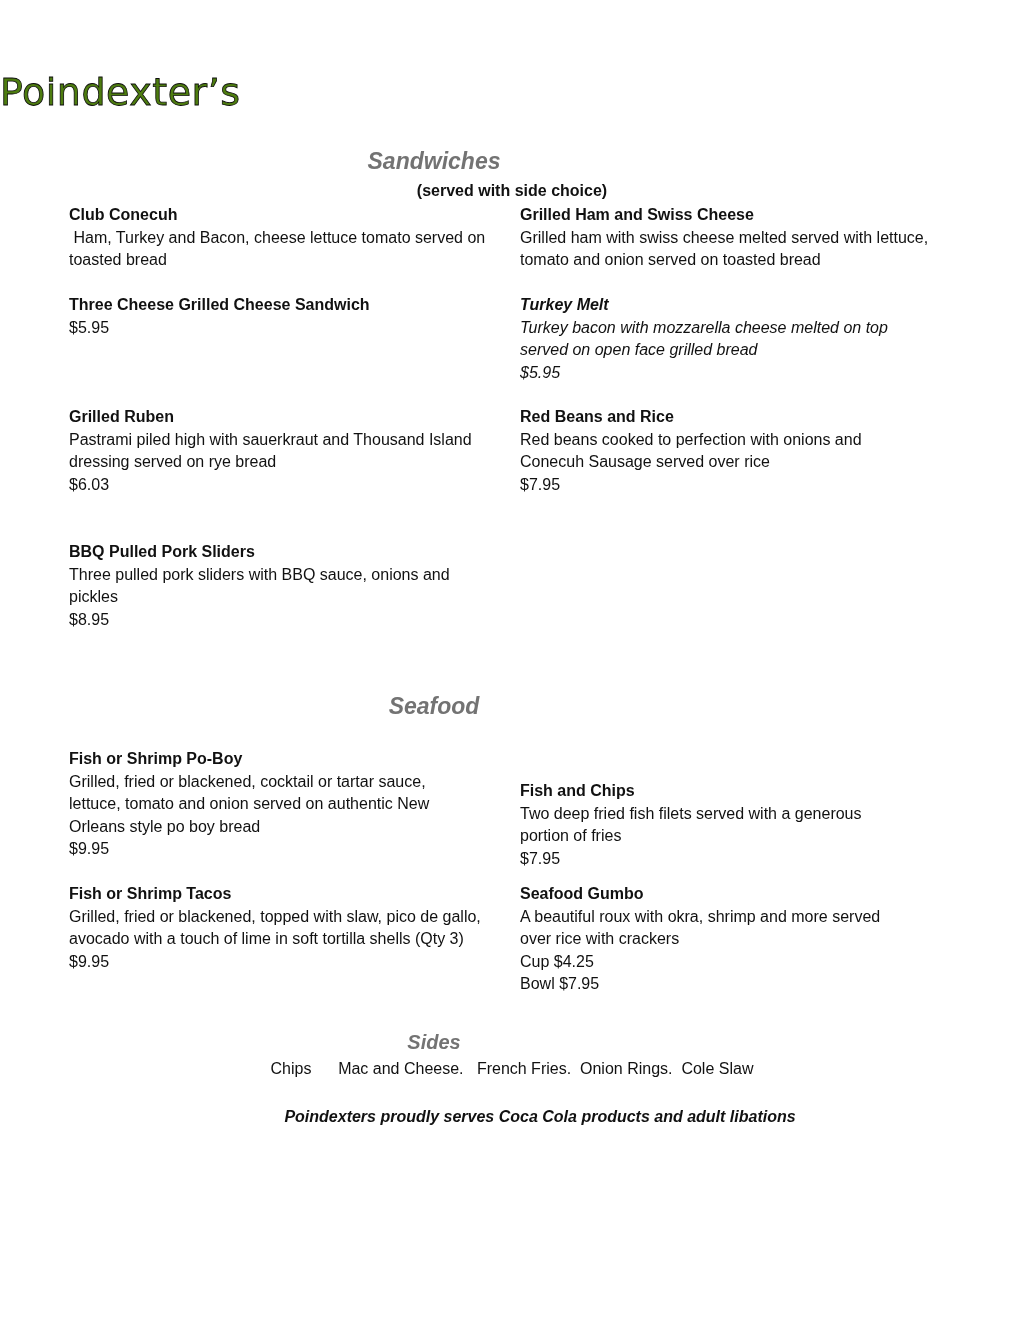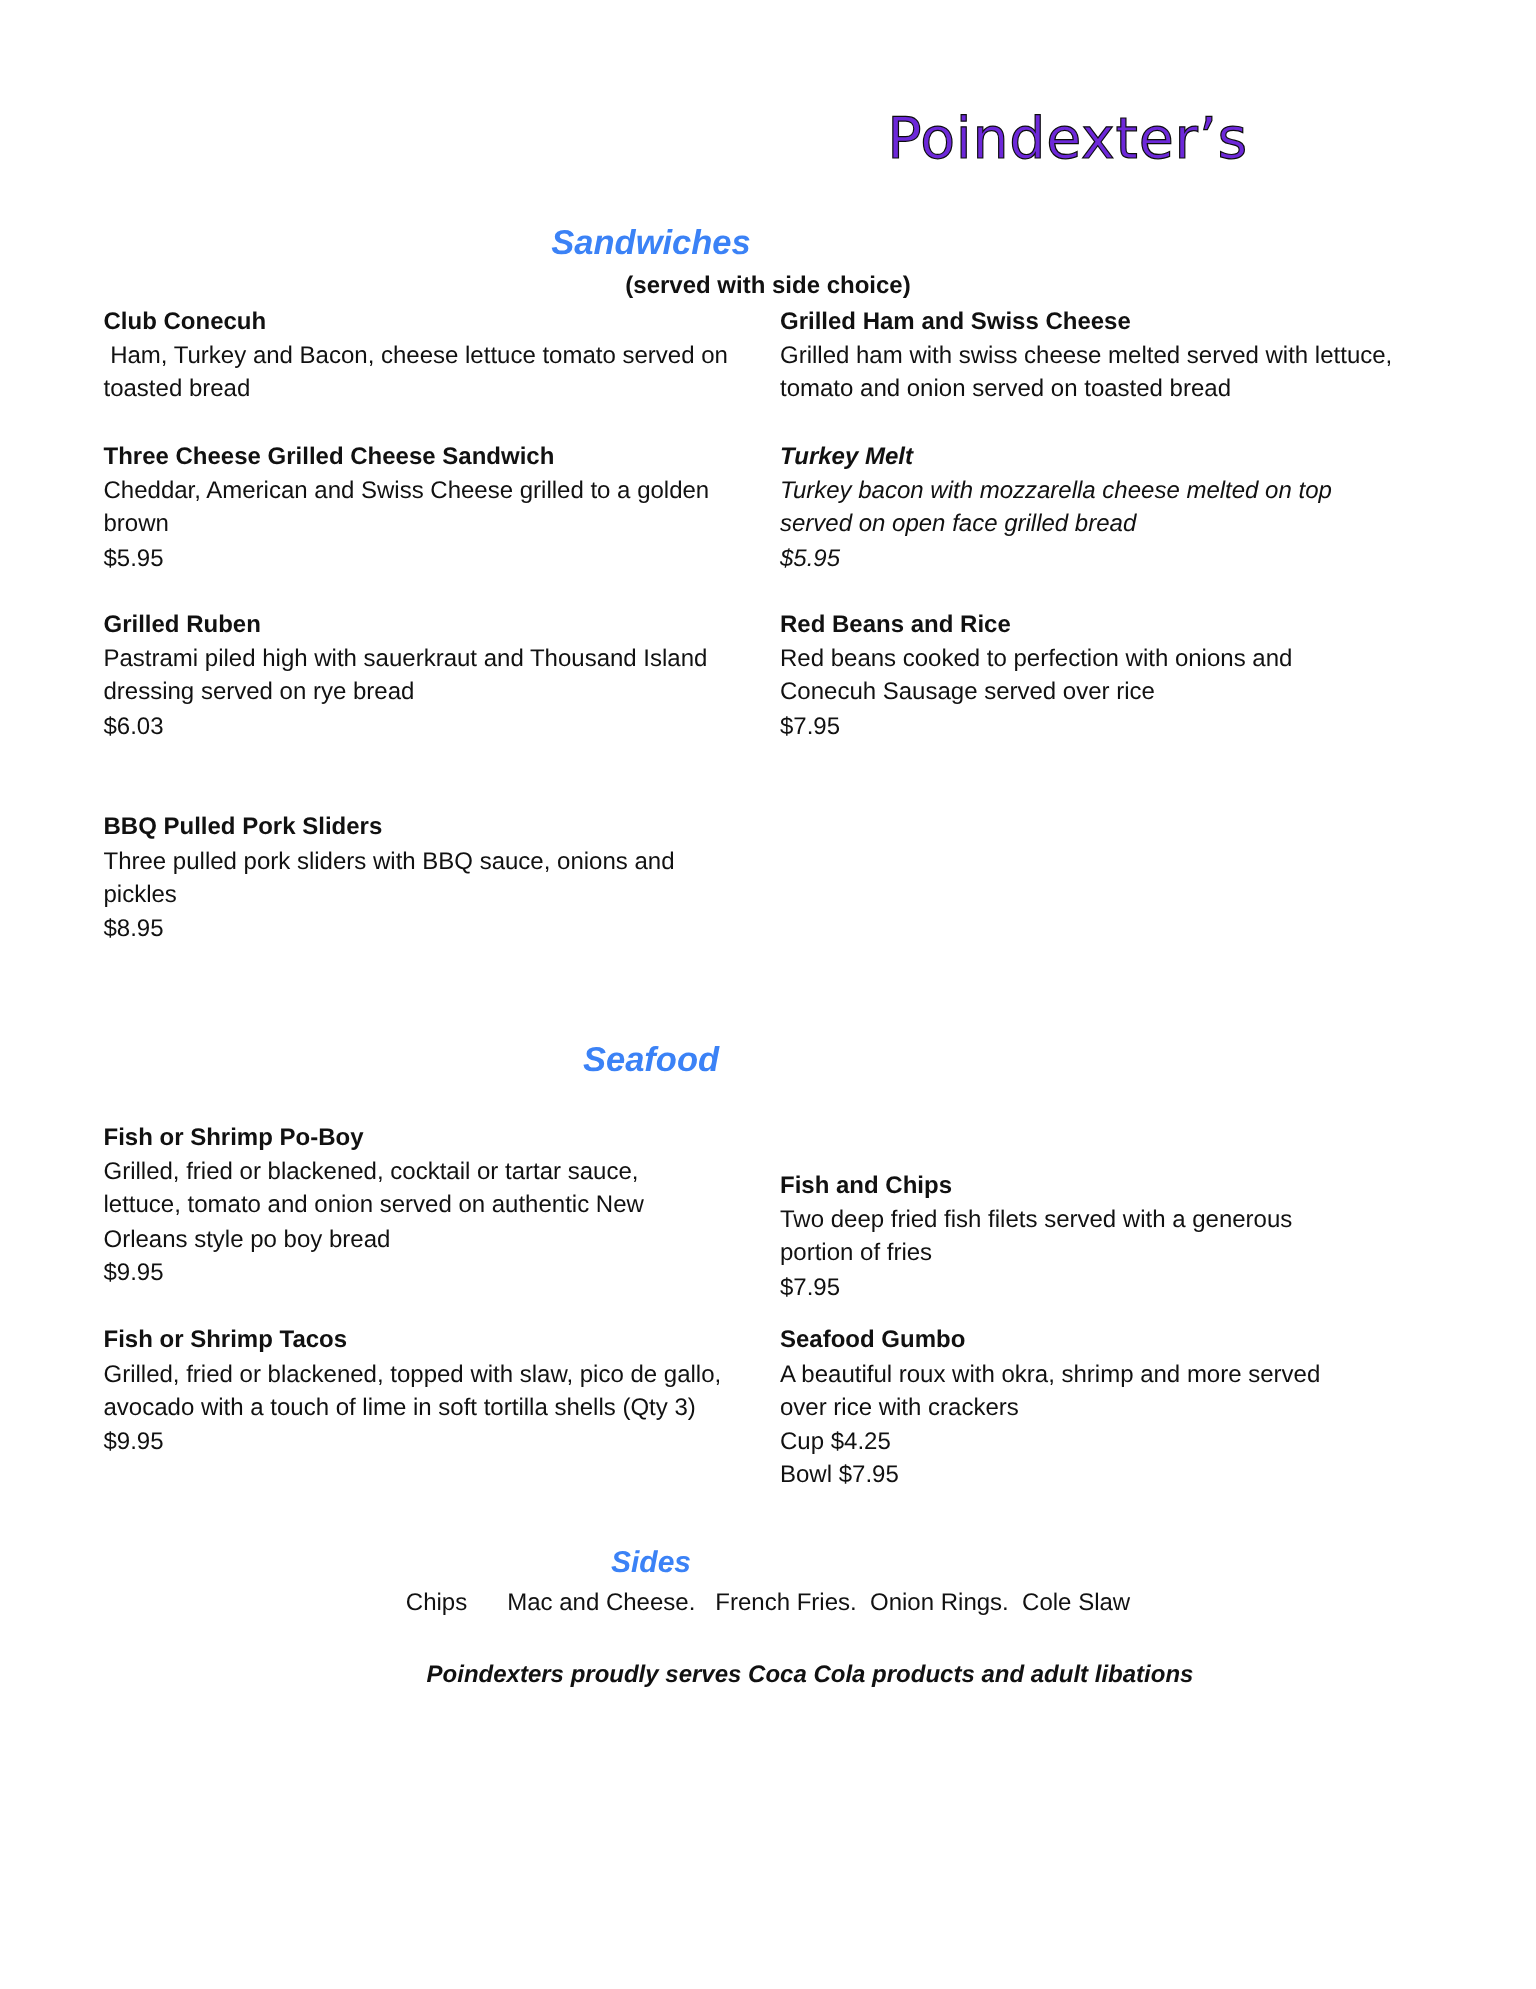--- a/index.html
+++ b/index.html
@@ -14,39 +14,39 @@
       overflow: hidden;
       color: #111111;
       font-family: "Liberation Sans", "DejaVu Sans", sans-serif;
       font-size: 16px;
     }
     .page-title {
       position: absolute;
       left: 0;
       width: 832px;
       top: 66px;
-      text-align: right;
+      text-align: left;
       font-family: "DejaVu Sans", sans-serif;
       font-size: 38px;
       line-height: 52px;
       font-weight: normal;
       letter-spacing: 0.5px;
-      color: #6d28d9;
+      color: #4d7c0f;
       -webkit-text-stroke: 0.8px #0c0c0c;
     }
     .section-title {
       position: absolute;
       left: 0;
       width: 868px;
       text-align: center;
       font-style: italic;
       font-weight: bold;
       font-size: 23px;
       line-height: 30px;
-      color: #3b82f6;
+      color: #737373;
     }
     .section-subtitle {
       position: absolute;
       left: 0;
       width: 1024px;
       text-align: center;
       font-weight: bold;
       font-size: 16px;
       line-height: 22px;
     }
@@ -107,21 +107,20 @@
   <span class="desc"> Ham, Turkey and Bacon, cheese lettuce tomato served on toasted bread</span>
 </div>
 
 <div class="item col-right" style="top:204px;">
   <span class="name">Grilled Ham and Swiss Cheese</span>
   <span class="desc">Grilled ham with swiss cheese melted served with lettuce, tomato and onion served on toasted bread</span>
 </div>
 
 <div class="item col-left" style="top:294px;">
   <span class="name">Three Cheese Grilled Cheese Sandwich</span>
-  <span class="desc">Cheddar, American and Swiss Cheese grilled to a golden brown</span>
   <span class="price">$5.95</span>
 </div>
 
 <div class="item col-right" style="top:294px;font-style:italic;">
   <span class="name">Turkey Melt</span>
   <span class="desc">Turkey bacon with mozzarella cheese melted on top served on open face grilled bread</span>
   <span class="price">$5.95</span>
 </div>
 
 <div class="item col-left" style="top:406px;">

